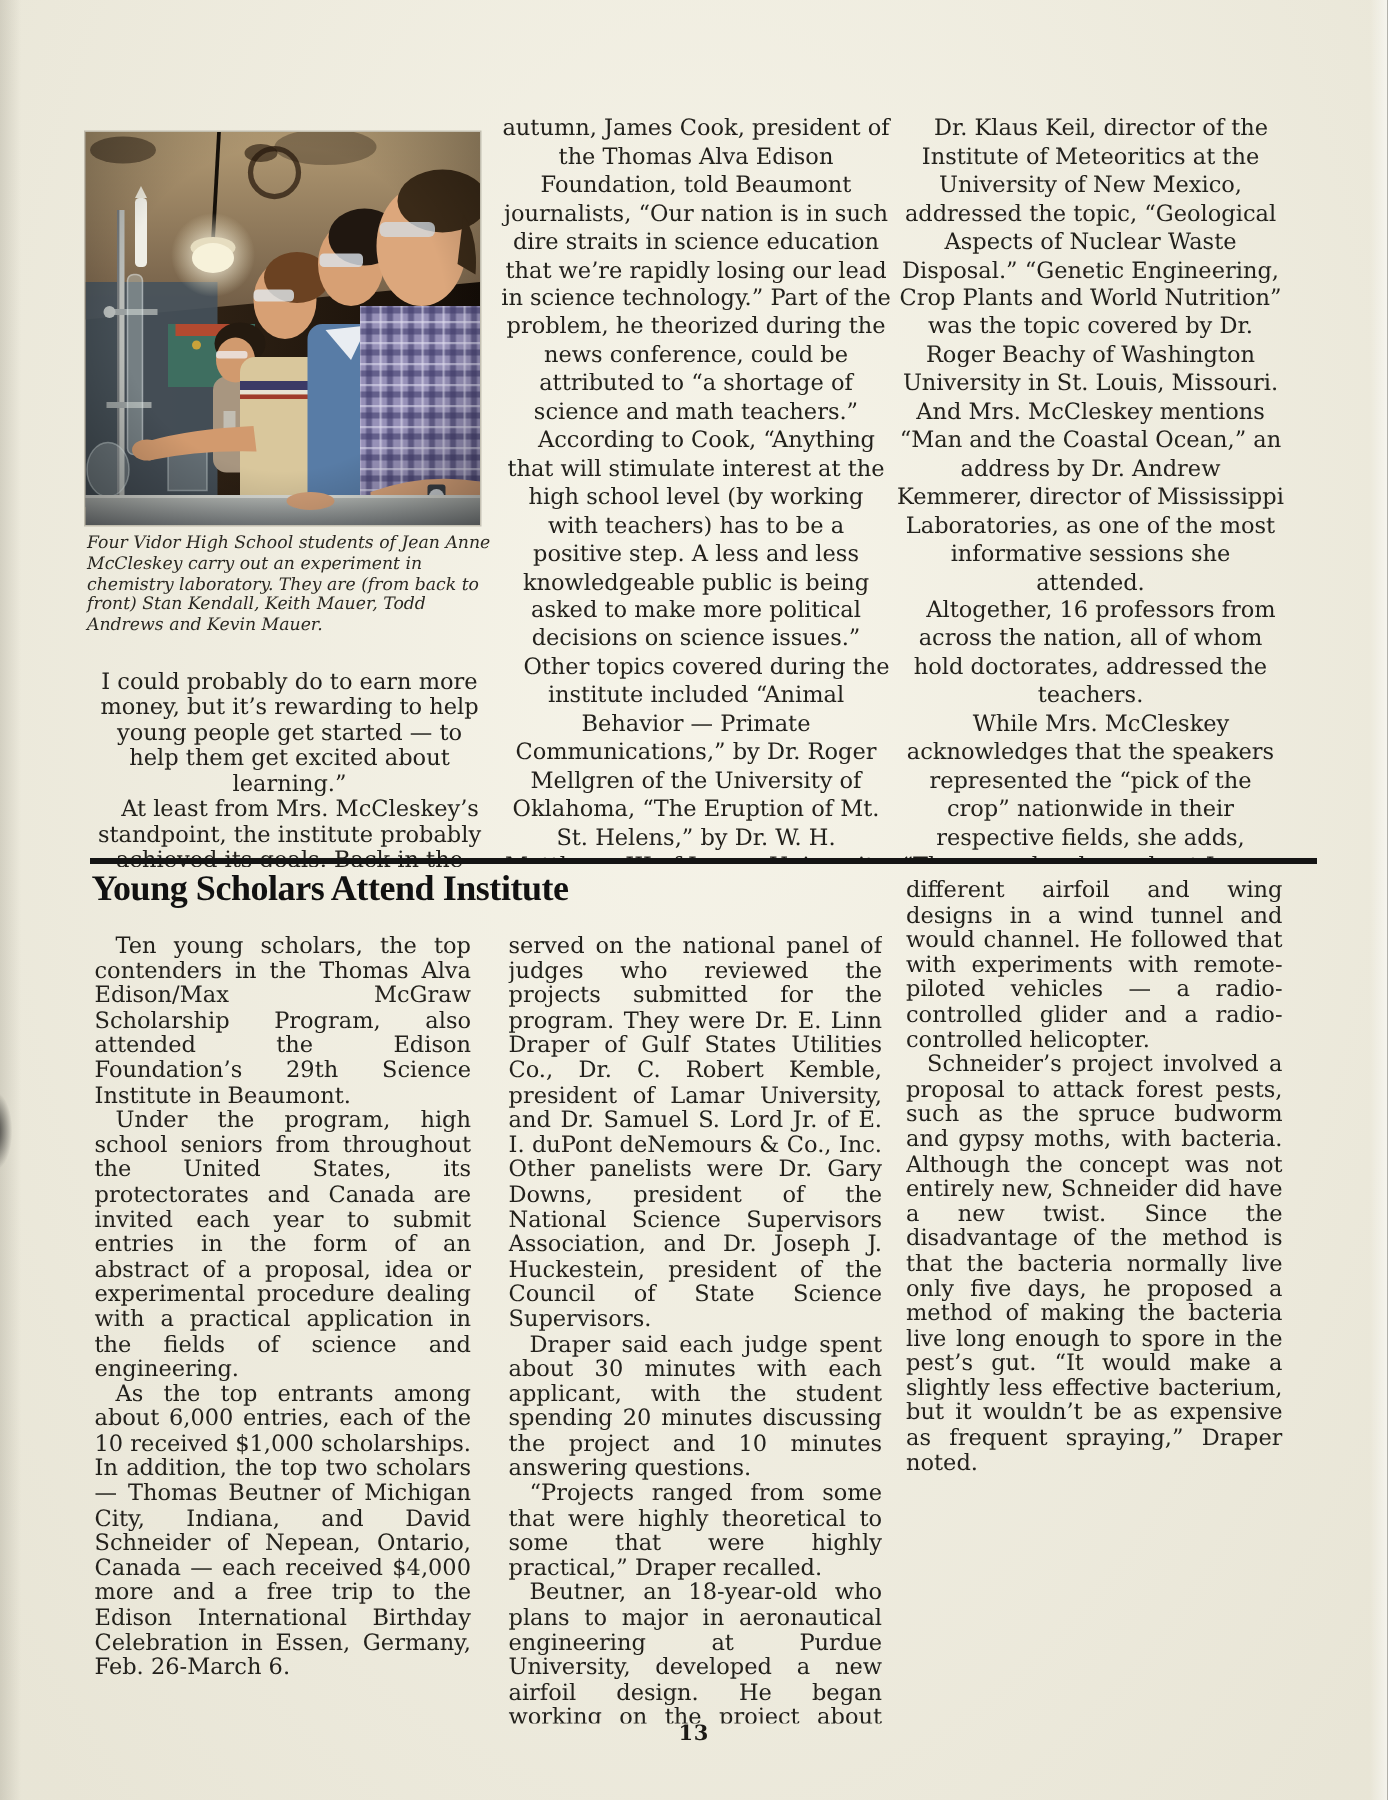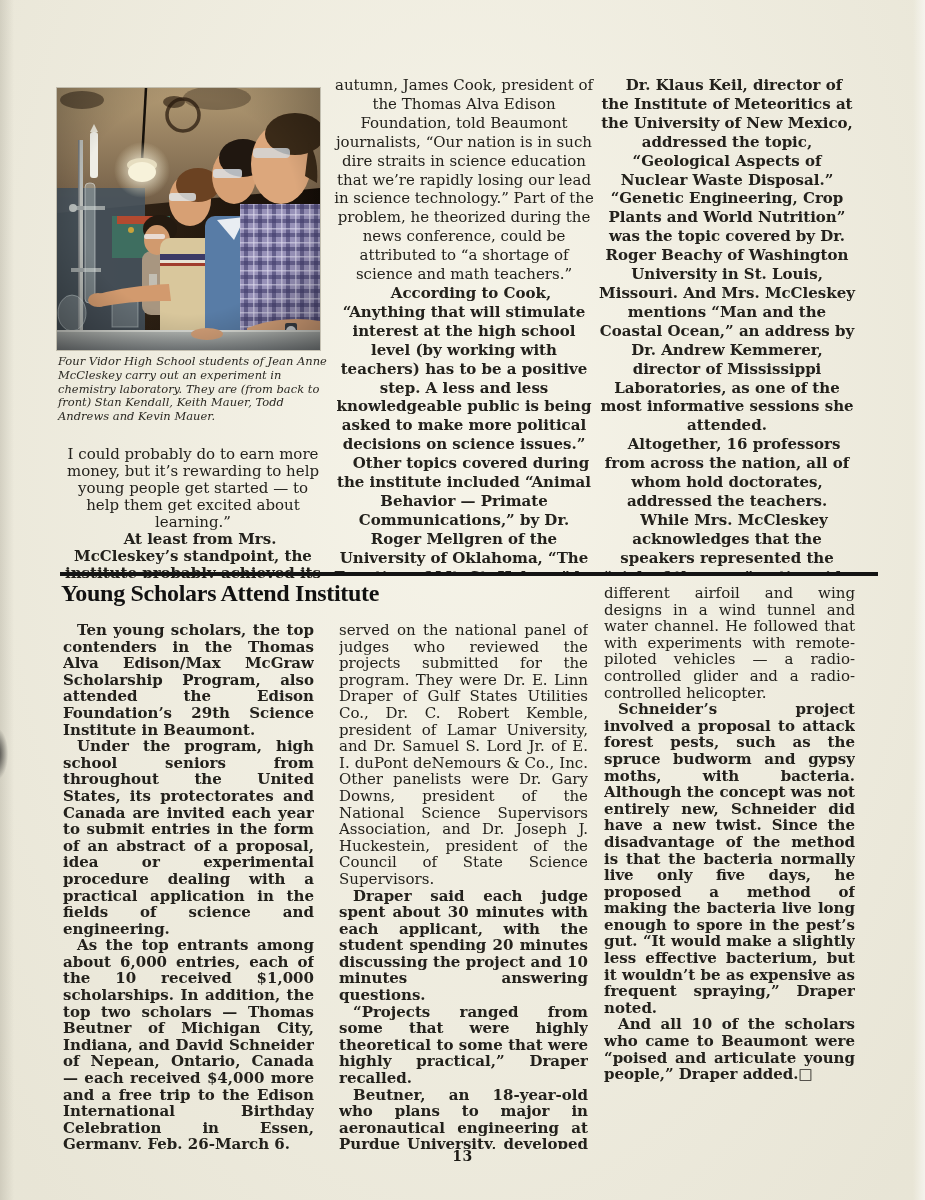--- a/index.html
+++ b/index.html
@@ -15,21 +15,21 @@
   }
   .edge-smudge{position:absolute;left:-4px;top:728px;width:12px;height:52px;
     background:radial-gradient(ellipse at 0% 50%, rgba(15,15,15,.85), rgba(15,15,15,0) 72%);}
   .photo{position:absolute;left:57px;top:88px;width:263px;height:262px;margin:0;
     box-shadow:0 0 0 1px rgba(60,50,30,.25);}
   .photo svg{display:block;width:100%;height:100%;}
   .caption{position:absolute;left:58px;top:355px;width:270px;
     font-style:italic;font-size:11.5px;line-height:13.8px;color:#2a2822;}
   .col{position:absolute;overflow:hidden;}
   .para{margin:0;}
-  .ind{text-indent:14px;font-weight:bold;}
+  .ind{text-indent:14px;}
   .top-col{width:260px;font-size:15px;line-height:18.9px;text-align:center;}
   .tl{left:60px;top:446px;width:266px;height:132px;line-height:17px;}
   .tm{left:334px;top:76px;height:496px;}
   .tr{left:597px;top:76px;height:496px;}
   .divider{position:absolute;left:60px;top:572px;width:818px;height:4px;background:#141414;}
   .headline{position:absolute;left:61px;top:580px;margin:0;
     font-family:"Liberation Serif", serif;font-weight:700;font-size:24px;
     letter-spacing:-0.3px;color:#111111;white-space:nowrap;}
   .bot-col{top:622px;width:251px;height:527px;font-size:15px;line-height:16.6px;text-align:justify;}
   .b1{left:63px;}
@@ -181,20 +181,19 @@
       <p class="para ind">Under the program, high school seniors from throughout the United States, its protectorates and Canada are invited each year to submit entries in the form of an abstract of a proposal, idea or experimental procedure dealing with a practical application in the fields of science and engineering.</p>
       <p class="para ind">As the top entrants among about 6,000 entries, each of the 10 received $1,000 scholarships. In addition, the top two scholars — Thomas Beutner of Michigan City, Indiana, and David Schneider of Nepean, Ontario, Canada — each received $4,000 more and a free trip to the Edison International Birthday Celebration in Essen, Germany, Feb. 26-March 6.</p>
     </div>
   <div class="col bot-col b2">
       <p class="para">served on the national panel of judges who reviewed the projects submitted for the program. They were Dr. E. Linn Draper of Gulf States Utilities Co., Dr. C. Robert Kemble, president of Lamar University, and Dr. Samuel S. Lord Jr. of E. I. duPont deNemours &amp; Co., Inc. Other panelists were Dr. Gary Downs, president of the National Science Supervisors Association, and Dr. Joseph J. Huckestein, president of the Council of State Science Supervisors.</p>
       <p class="para ind">Draper said each judge spent about 30 minutes with each applicant, with the student spending 20 minutes discussing the project and 10 minutes answering questions.</p>
       <p class="para ind">“Projects ranged from some that were highly theoretical to some that were highly practical,” Draper recalled.</p>
       <p class="para ind">Beutner, an 18-year-old who plans to major in aeronautical engineering at Purdue University, developed a new airfoil design. He began working on the project about four years earlier, when he started developing</p>
     </div>
   <div class="col bot-col b3">
-      <p class="para">different airfoil and wing designs in a wind tunnel and water channel. He followed that with experiments with remote-piloted vehicles — a radio-controlled glider and a radio-controlled helicopter.</p>
+      <p class="para">different airfoil and wing designs in a wind tunnel and would channel. He followed that with experiments with remote-piloted vehicles — a radio-controlled glider and a radio-controlled helicopter.</p>
       <p class="para ind">Schneider’s project involved a proposal to attack forest pests, such as the spruce budworm and gypsy moths, with bacteria. Although the concept was not entirely new, Schneider did have a new twist. Since the disadvantage of the method is that the bacteria normally live only five days, he proposed a method of making the bacteria live long enough to spore in the pest’s gut. “It would make a slightly less effective bacterium, but it wouldn’t be as expensive as frequent spraying,” Draper noted.</p>
-      <p class="para ind">And all 10 of the scholars who came to Beaumont were “poised and articulate young people,” Draper added.□</p>
     </div>
 
   <div class="pagenum">13</div>
 
 </div>
 
 </body></html>

